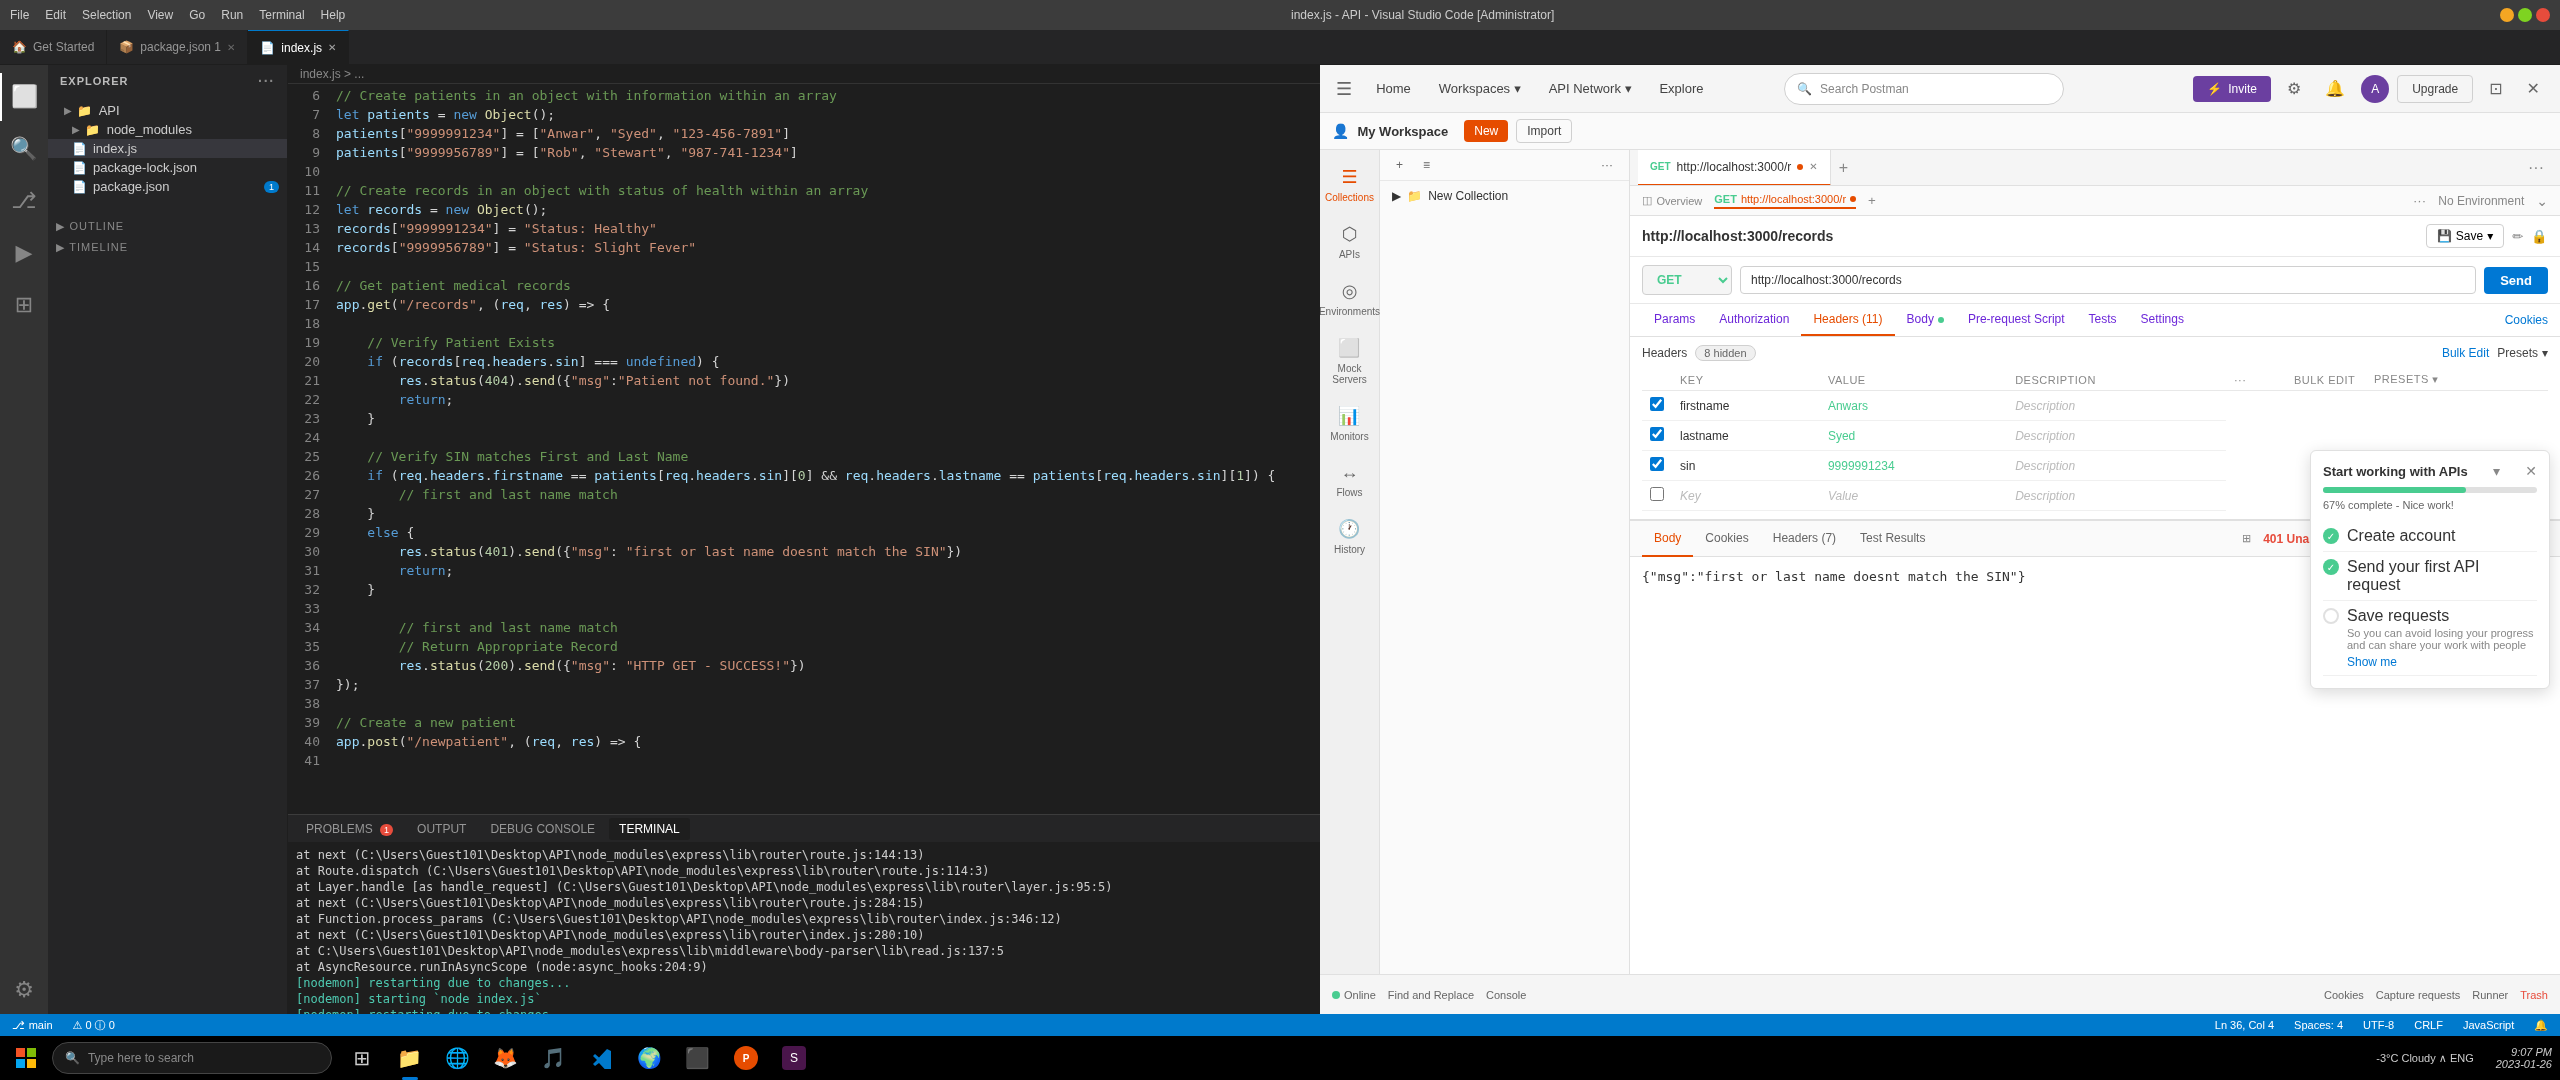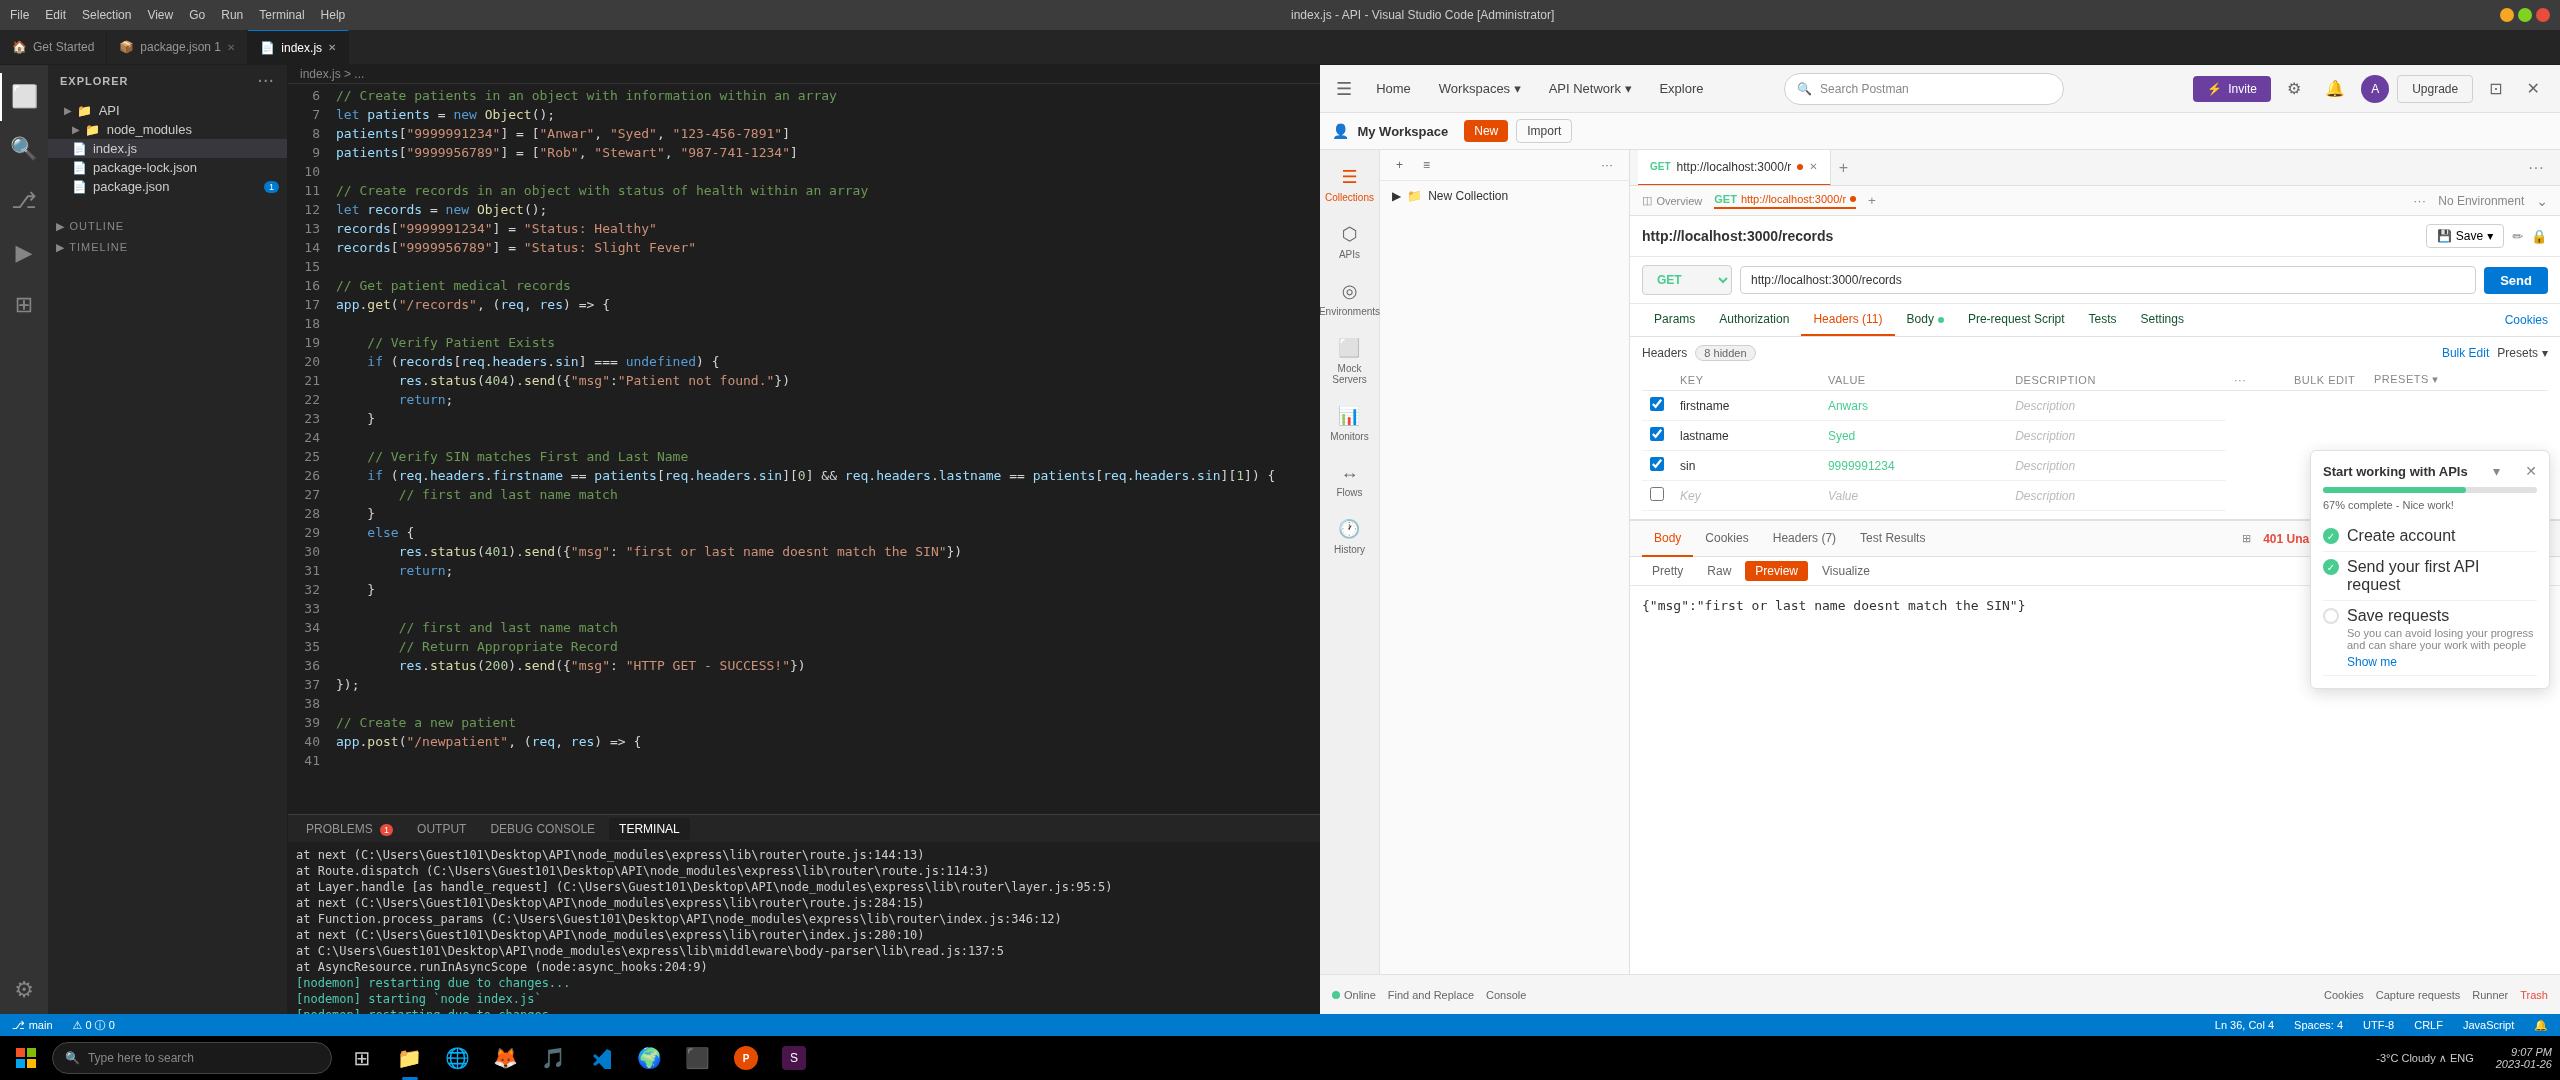--- a/index.html
+++ b/index.html
@@ -117,21 +117,21 @@
     .pm-save-btn { background: none; border: 1px solid #d0d0d0; border-radius: 4px; padding: 4px 10px; font-size: 12px; cursor: pointer; display: flex; align-items: center; gap: 4px; }
 
     
     .pm-request-builder { display: flex; align-items: center; padding: 8px 12px; gap: 8px; border-bottom: 1px solid #e8e8e8; }
     .pm-method-select { background: #f5f5f5; border: 1px solid #d0d0d0; border-radius: 4px; padding: 6px 10px; font-size: 12px; font-weight: bold; color: #49cc90; cursor: pointer; }
     .pm-url-input { flex: 1; border: 1px solid #d0d0d0; border-radius: 4px; padding: 6px 10px; font-size: 12px; color: #333; }
     .pm-send-btn { background: #0078d4; color: #fff; border: none; border-radius: 4px; padding: 6px 16px; font-size: 13px; font-weight: 600; cursor: pointer; }
 
     
     .pm-subtabs { display: flex; align-items: center; border-bottom: 1px solid #e0e0e0; padding: 0 12px; gap: 0; }
-    .pm-subtab { padding: 8px 12px; font-size: 12px; cursor: pointer; color: #14532d; border-bottom: 2px solid transparent; }
+    .pm-subtab { padding: 8px 12px; font-size: 12px; cursor: pointer; color: #6d28d9; border-bottom: 2px solid transparent; }
     .pm-subtab.active { color: #e64c00; border-bottom-color: #e64c00; }
     .pm-subtab .tab-dot { width: 6px; height: 6px; border-radius: 50%; background: #49cc90; display: inline-block; margin-left: 4px; }
     .pm-cookies-link { margin-left: auto; color: #0078d4; font-size: 12px; cursor: pointer; }
 
     
     .pm-headers-section { padding: 8px 12px; }
     .pm-headers-actions { display: flex; align-items: center; gap: 8px; margin-bottom: 8px; }
     .pm-headers-label { font-size: 12px; color: #444; }
     .pm-hidden-badge { background: #f0f0f0; border: 1px solid #d0d0d0; border-radius: 10px; padding: 1px 8px; font-size: 11px; color: #666; cursor: pointer; }
     .pm-bulk-edit-btn { margin-left: auto; font-size: 12px; color: #0078d4; cursor: pointer; }
@@ -629,26 +629,20 @@
             <div class="pm-response-tab">Test Results</div>
             <div class="pm-response-meta">
               <span style="font-size:11px;color:#888">⊞</span>
               <span class="pm-status-badge">401 Unauthorized</span>
               <span class="pm-time-badge">47 ms</span>
               <span class="pm-size-badge">294 B</span>
               <span class="pm-save-response">Save Response</span>
             </div>
           </div>
 
-          <div class="pm-format-tabs">
-            <div class="pm-format-tab">Pretty</div>
-            <div class="pm-format-tab">Raw</div>
-            <div class="pm-format-tab active">Preview</div>
-            <div class="pm-format-tab">Visualize</div>
-          </div>
 
           <div class="pm-response-body">{"msg":"first or last name doesnt match the SIN"}</div>
         </div>
 
         <div class="pm-floating-modal">
           <div class="pm-sw-header">
             <span class="pm-sw-title">Start working with APIs</span>
             <button class="pm-sw-close">▾</button>
             <button style="background:none;border:none;cursor:pointer;color:#888;font-size:14px">✕</button>
           </div>

